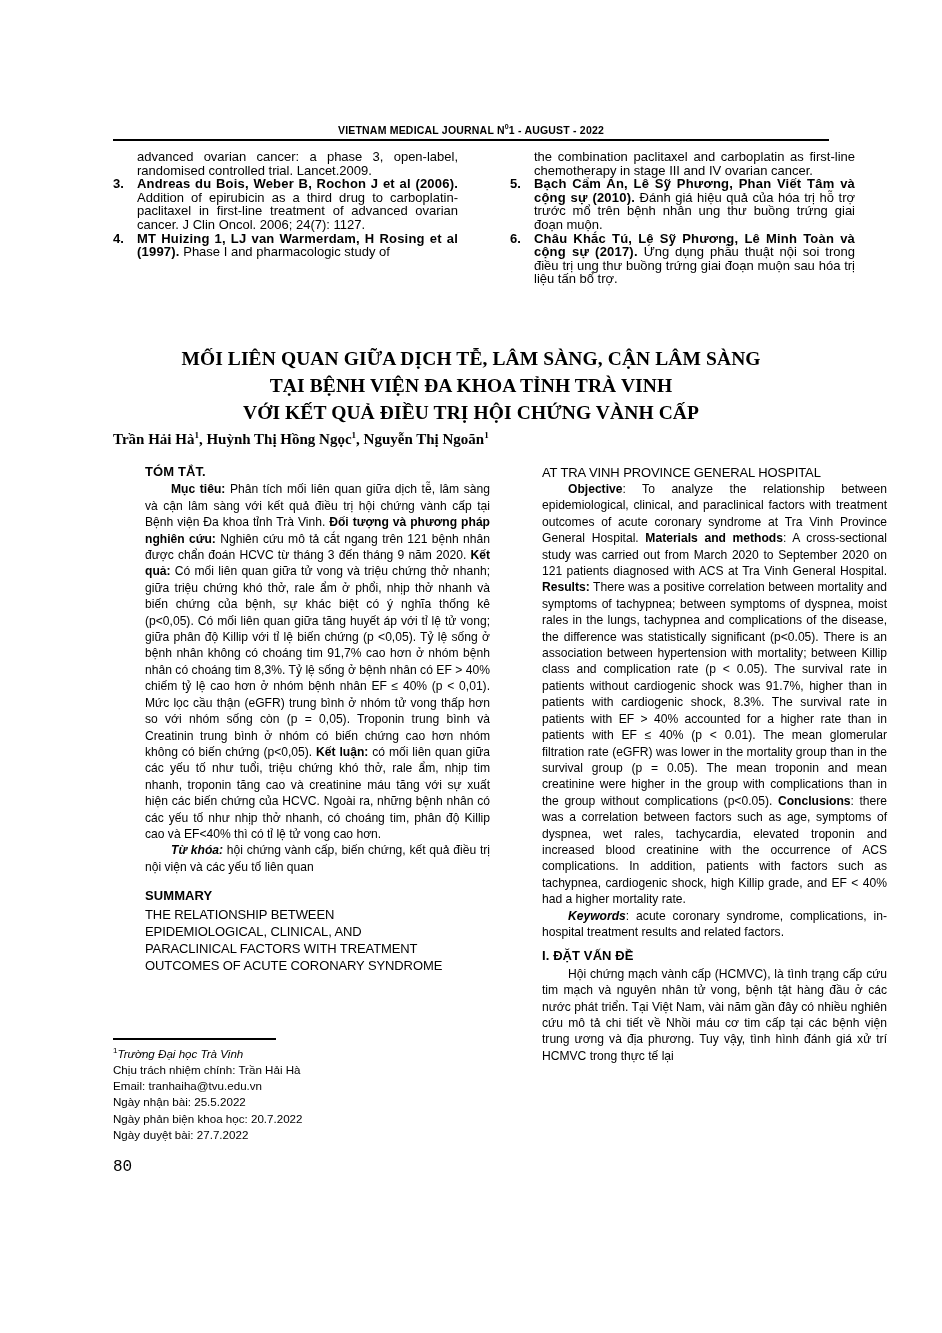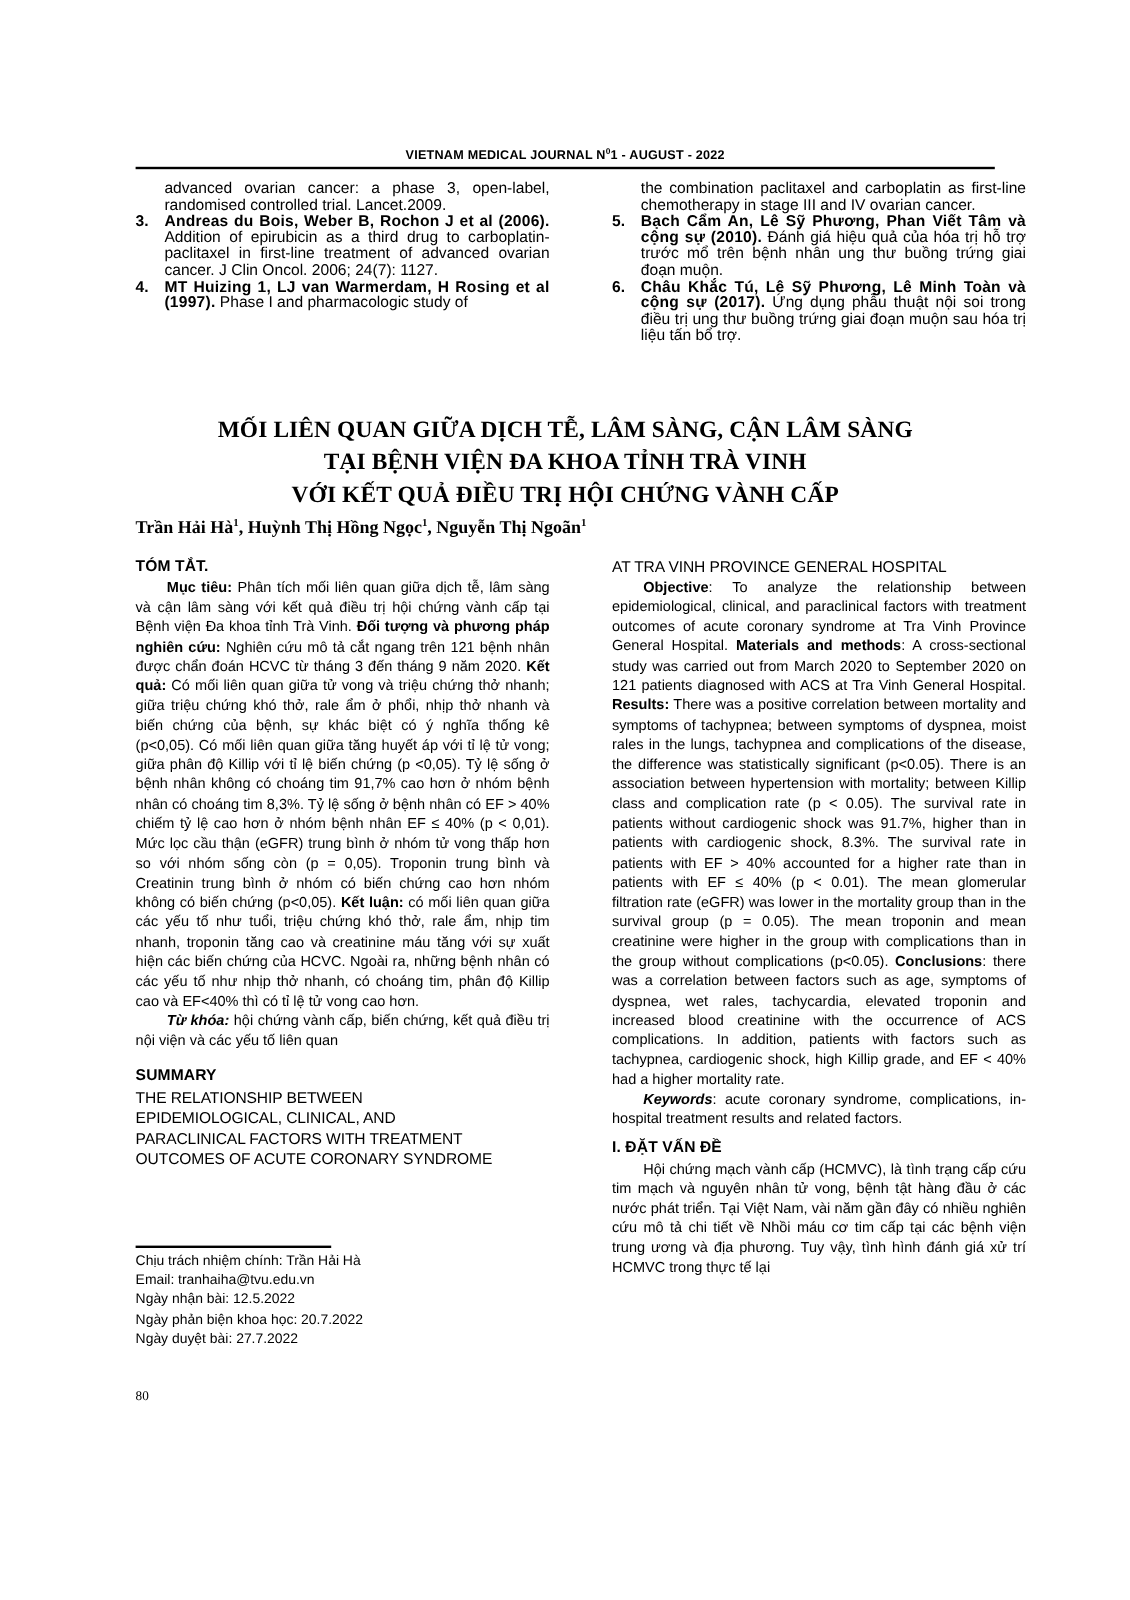--- a/index.html
+++ b/index.html
@@ -101,20 +101,21 @@
 
   
   .col {
     position: absolute;
     top: 464px;
     width: 345px;
     font-family: "Liberation Sans", sans-serif;
     font-size: 12.1px;
     line-height: 16.4px;
     text-align: justify;
+    margin-left: 32px;
   }
   .col.left  { left: 113px; }
   .col.right { left: 510px; }
 
   .sec-head {
     font-weight: bold;
     font-size: 13px;
     letter-spacing: 0.1px;
     margin: 0 0 1px 0;
     text-align: left;
@@ -156,22 +157,22 @@
     text-align: left;
   }
   .footnote .aff { font-style: italic; }
   .footnote sup { font-size: 8px; vertical-align: super; }
 
   
   .page-number {
     position: absolute;
     left: 113px;
     top: 1158px;
-    font-family: Liberation Serif, serif;
-    font-size: 11px;
+    font-family: Liberation Mono, monospace;
+    font-size: 16px;
   }
 </style>
 </head>
 <body>
 
 <div class="page">
 
   <div class="running-head"><span>VIETNAM MEDICAL JOURNAL N</span><sup>0</sup><span>1 - AUGUST - 2022</span></div>
   <div class="head-rule"></div>
 
@@ -235,22 +236,23 @@
 
     <div class="spacer-sm"></div>
 
     <div class="sec-head">I. ĐẶT VẤN ĐỀ</div>
 
     <p class="para">Hội chứng mạch vành cấp (HCMVC), là tình trạng cấp cứu tim mạch và nguyên nhân tử vong, bệnh tật hàng đầu ở các nước phát triển. Tại Việt Nam, vài năm gần đây có nhiều nghiên cứu mô tả chi tiết về Nhồi máu cơ tim cấp tại các bệnh viện trung ương và địa phương. Tuy vậy, tình hình đánh giá xử trí HCMVC trong thực tế lại</p>
   </div>
 
   <div class="foot-rule"></div>
   <div class="footnote">
+    <div><sup>1</sup><span class="aff">Trường Đại học Trà Vinh</span></div>
     <div>Chịu trách nhiệm chính: Trần Hải Hà</div>
     <div>Email: tranhaiha@tvu.edu.vn</div>
-    <div>Ngày nhận bài: 12.5.2022</div>
+    <div>Ngày nhận bài: 25.5.2022</div>
     <div>Ngày phản biện khoa học: 20.7.2022</div>
     <div>Ngày duyệt bài: 27.7.2022</div>
   </div>
 
   <div class="page-number">80</div>
 
 </div>
 
 </body></html>

